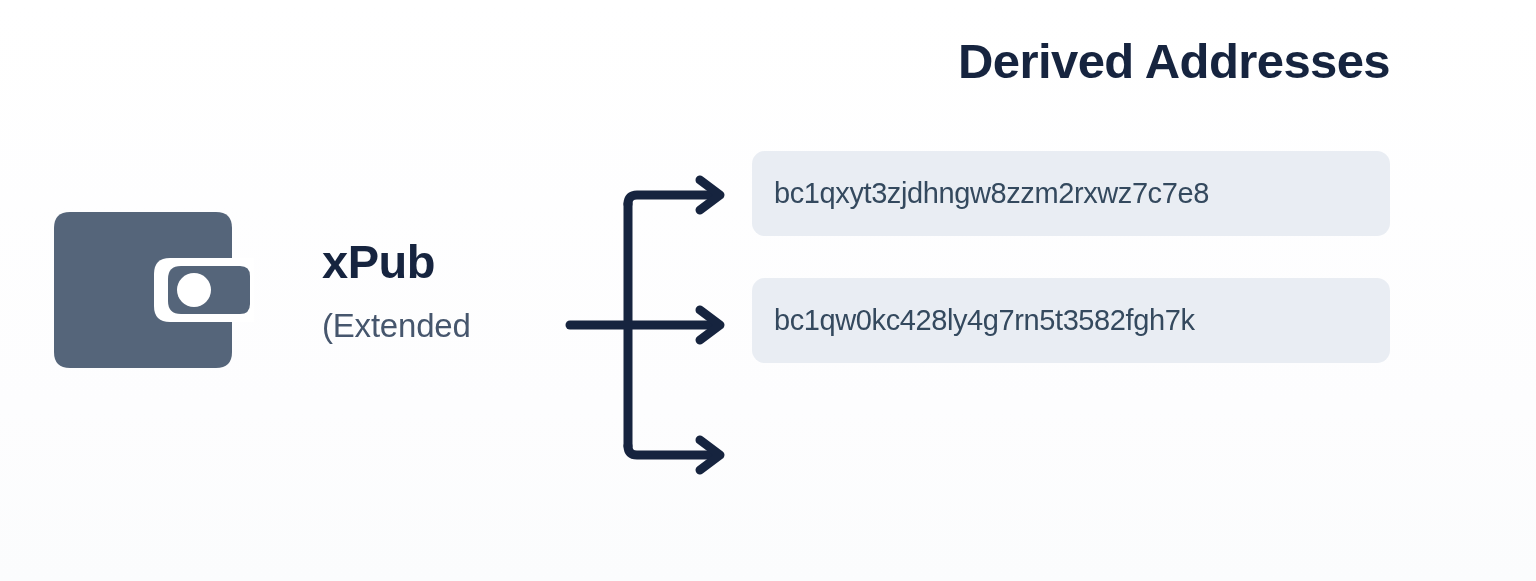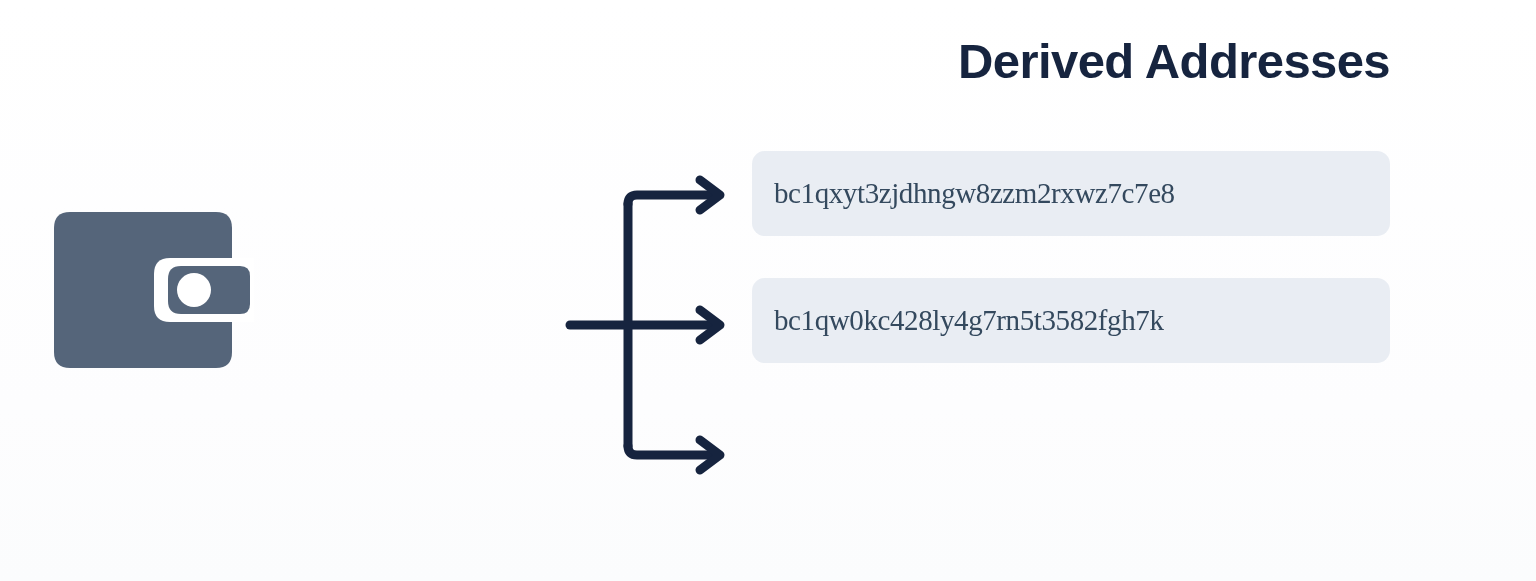--- a/index.html
+++ b/index.html
@@ -88,21 +88,21 @@
     height: 85px;
     background: #e9edf3;
     border-radius: 13px;
     display: flex;
     align-items: center;
     padding-left: 22px;
     margin-bottom: 42px;
   }
   .address-card:last-child { margin-bottom: 0; }
   .address-text {
-    font-family: Liberation Serif, serif;
+    font-family: Liberation Sans, sans-serif;
     font-size: 29px;
     color: #34495e;
     letter-spacing: -0.4px;
     white-space: nowrap;
   }
 </style>
 </head>
 <body>
 
 <div id="stage">
@@ -114,21 +114,23 @@
 
       <path d="M126 58 Q110 58 110 74 L110 106 Q110 122 126 122 L210 122 L210 58 Z" fill="#ffffff"></path>
 
       <path d="M137 66 Q124 66 124 79 L124 101 Q124 114 137 114 L196 114 Q206 114 206 104 L206 76 Q206 66 196 66 Z" fill="#55657a"></path>
 
       <circle cx="150" cy="90" r="17" fill="#ffffff"></circle>
     </svg>
   </div>
 
   <div id="xpub-block">
+    <div id="xpub-title">xPub</div>
     <div id="xpub-subtitle">
+      <span class="sub-line">(Extended</span>
     </div>
   </div>
 
   <div id="branch-arrows">
     <svg width="180" height="310" viewBox="0 0 180 310" xmlns="http://www.w3.org/2000/svg" fill="none" stroke="#16243f" stroke-width="9" stroke-linecap="round" stroke-linejoin="round">
 
       <path d="M68 34 Q68 25 77 25 L150 25"></path>
       <path d="M68 276 Q68 285 77 285 L150 285"></path>
       <path d="M68 34 L68 276"></path>
 

